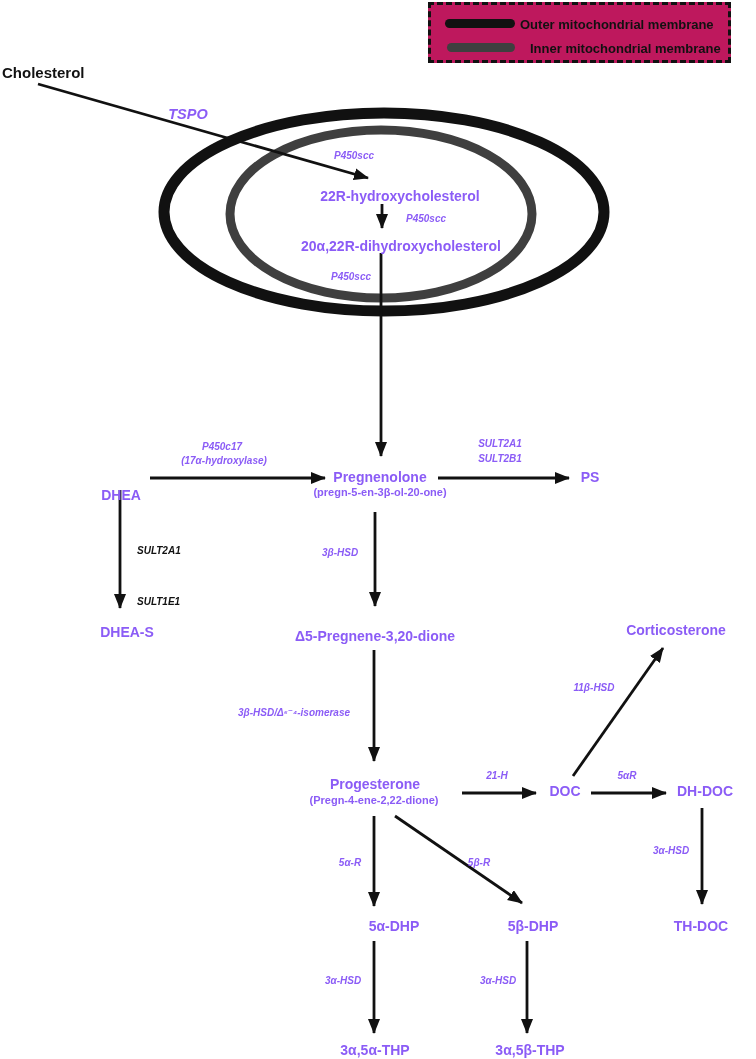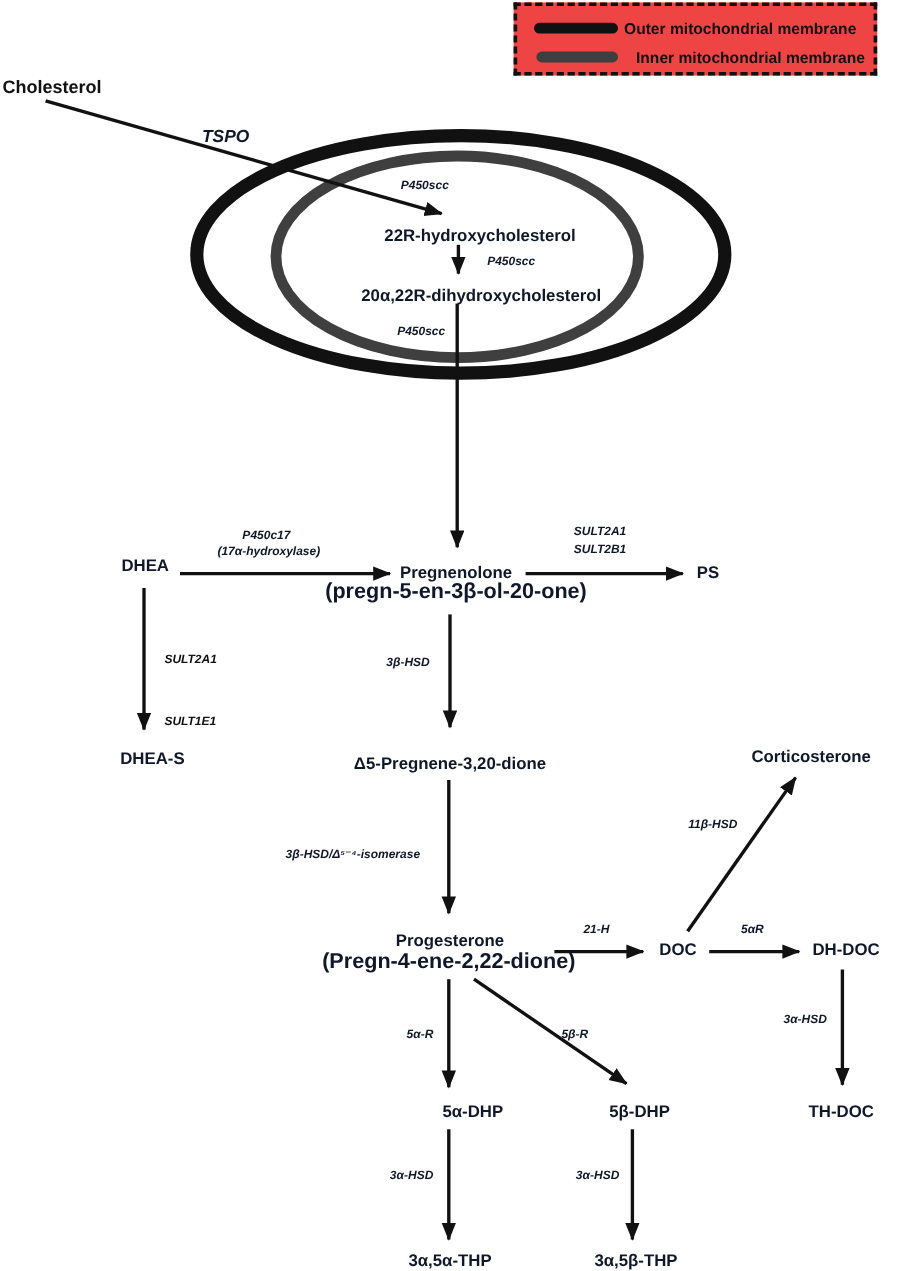--- a/index.html
+++ b/index.html
@@ -8,39 +8,39 @@
     width:756px;height:1059px;
     background:#ffffff;
     font-family:"Liberation Sans","DejaVu Sans",sans-serif;
     overflow:hidden;
   }
   svg.layer{position:absolute;left:0;top:0;}
   .lbl{
     position:absolute;
     transform:translate(-50%,-50%);
     white-space:nowrap;
-    color:#0f172a;
+    color:#8b5cf6;
     line-height:1.05;
   }
   .lbl-left{
     position:absolute;
     transform:translateY(-50%);
     white-space:nowrap;
     color:#111;
     line-height:1.05;
   }
   .node{font-weight:bold;font-size:14px;}
-  .node-sm{font-weight:bold;font-size:18px;}
+  .node-sm{font-weight:bold;font-size:11px;}
   .enzyme{font-weight:bold;font-style:italic;font-size:10px;}
   .legend-box{
     position:absolute;
     left:428px;top:2px;
     width:297px;height:55px;
     border:3px dashed #111;
-    background:#ef4444;
+    background:#be185d;
   }
   .pill{
     position:absolute;
     height:9px;width:70px;
     border-radius:5px;
   }
   .legend-label{
     position:absolute;
     transform:translateY(-50%);
     font-weight:bold;font-size:13px;color:#111;
@@ -85,21 +85,21 @@
   <div class="legend-box">
     <div class="pill" style="left:14px;top:14px;background:#111111;"></div>
     <div class="legend-label" style="left:89px;top:19px;">Outer mitochondrial membrane</div>
     <div class="pill" style="left:16px;top:38px;background:#3f3f3f;width:68px;"></div>
     <div class="legend-label" style="left:89px;top:43px;padding-left:10px;">Inner mitochondrial membrane</div>
   </div>
 
   <div class="lbl-left node" style="left:2px;top:73px;font-size:15px;">Cholesterol</div>
   <div class="lbl node" style="left:400px;top:196px;">22R-hydroxycholesterol</div>
   <div class="lbl node" style="left:401px;top:246px;">20α,22R-dihydroxycholesterol</div>
-  <div class="lbl node" style="left:121px;top:471px;">DHEA</div>
+  <div class="lbl node" style="left:121px;top:495px;">DHEA</div>
   <div class="lbl node" style="left:380px;top:477px;">Pregnenolone</div>
   <div class="lbl node-sm" style="left:380px;top:493px;">(pregn-5-en-3β-ol-20-one)</div>
   <div class="lbl node" style="left:590px;top:477px;">PS</div>
   <div class="lbl node" style="left:127px;top:632px;">DHEA-S</div>
   <div class="lbl node" style="left:375px;top:636px;">Δ5-Pregnene-3,20-dione</div>
   <div class="lbl node" style="left:375px;top:784px;">Progesterone</div>
   <div class="lbl node-sm" style="left:374px;top:801px;">(Pregn-4-ene-2,22-dione)</div>
   <div class="lbl node" style="left:676px;top:630px;">Corticosterone</div>
   <div class="lbl node" style="left:565px;top:791px;">DOC</div>
   <div class="lbl node" style="left:705px;top:791px;">DH-DOC</div>

